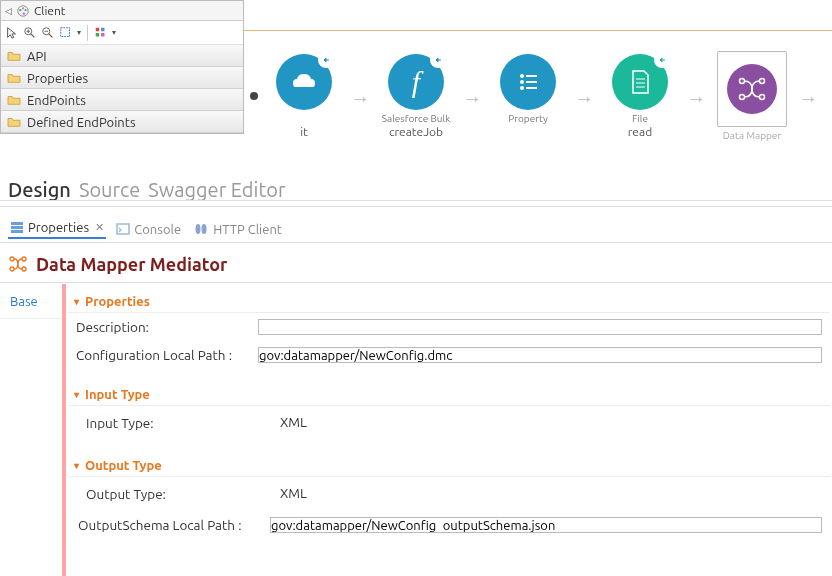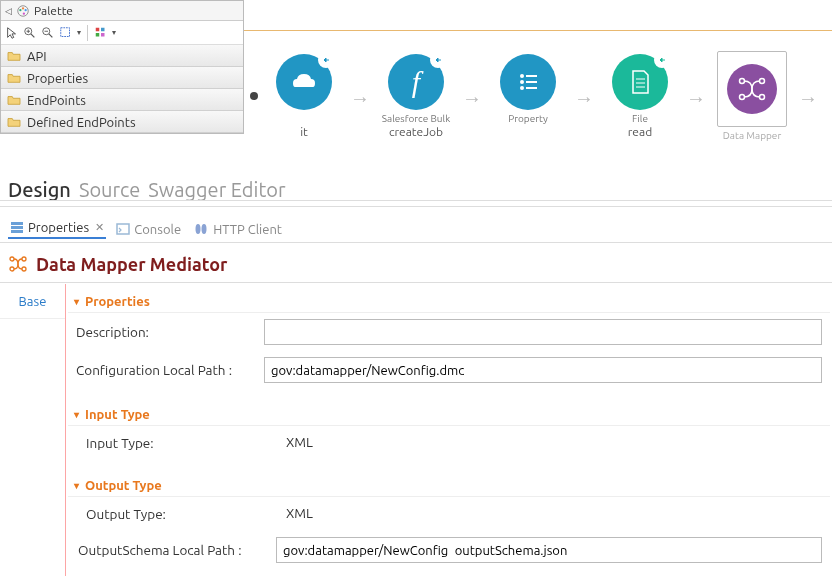--- a/index.html
+++ b/index.html
@@ -50,51 +50,51 @@
 .view-close { font-size: 11px; color: #888; margin-left: 2px; }
 .view-underline { position: absolute; left: 0; top: 242px; right: 0; height: 1px; background: #ddd; }
 
 
 .propheader { position: absolute; left: 8px; top: 254px; display: flex; align-items: center; gap: 8px; }
 .propheader .title { color: #7f1d1d; font-size: 18px; font-weight: 600; }
 .prop-underline { position: absolute; left: 0; top: 282px; right: 0; height: 1px; background: #ddd; }
 
 
 .propbody { position: absolute; left: 0; top: 284px; right: 0; bottom: 0; display: flex; }
-.nav { width: 66px; border-right: 1px solid #fca5a5; text-align: center; }
+.nav { width: 66px; border-right: 4px solid #fca5a5; }
 .nav-item { padding: 10px 10px; color: #2a7bc8; border-bottom: 1px solid #eee; cursor: pointer; font-size: 13px; }
 .content { flex: 1; padding: 2px 2px; }
 
 .section-title { display: flex; align-items: center; gap: 6px; color: #e8781e; font-weight: 600; font-size: 13px; padding: 8px 6px 4px; border-bottom: 1px solid #eee; }
 .section-title.inner { margin-top: 10px; }
 .tri-exp { color: #e8781e; font-size: 10px; }
 
-.row { display: flex; align-items: center; padding: 6px 8px; gap: 6px; }
+.row { display: flex; align-items: center; padding: 6px 8px; }
 .row .label { width: 182px; font-size: 13.5px; color: #333; }
-.row input[type="text"] { flex: 1; border: 1px solid #bbb; height: 26px; padding: 0 6px; font-size: 13px; font-family: inherit; background: #fff; }
+.row input[type="text"] { flex: 1; border: 1px solid #bbb; height: 16px; padding: 0 0; font-size: 13px; font-family: inherit; background: #fff; }
 .row .readonly { flex: 1; height: 22px; padding: 2px 6px; font-size: 13.5px; color: #333; }
 
 .inner-rows { padding-left: 10px; }
 .inner-rows .label { width: 188px; }
 
 </style>
 </head>
 <body>
 
 <div class="palette">
   <div class="palette-header">
     <span class="tri">◁</span>
     <svg class="icon" viewBox="0 0 16 16">
         <circle cx="8" cy="8" r="6" fill="none" stroke="#888"></circle>
         <circle cx="5" cy="7" r="1.3" fill="#3a7"></circle>
         <circle cx="8" cy="5" r="1.3" fill="#e84"></circle>
         <circle cx="11" cy="7" r="1.3" fill="#49e"></circle>
         <circle cx="9" cy="11" r="1.3" fill="#c5c"></circle>
       </svg>
-    <span class="title">Palette</span>
+    <span class="title">Client</span>
   </div>
   <div class="palette-toolbar">
     <svg viewBox="0 0 16 16">
         <path d="M3 2 L3 13 L6 10 L8 14 L10 13 L8 9 L12 9 Z" fill="none" stroke="#444" stroke-width="1"></path>
       </svg>
     <svg viewBox="0 0 16 16">
         <circle cx="6" cy="6" r="4" fill="none" stroke="#555"></circle>
         <line x1="9" y1="9" x2="13" y2="13" stroke="#555" stroke-width="1.5"></line>
         <line x1="4" y1="6" x2="8" y2="6" stroke="#555"></line>
         <line x1="6" y1="4" x2="6" y2="8" stroke="#555"></line>

